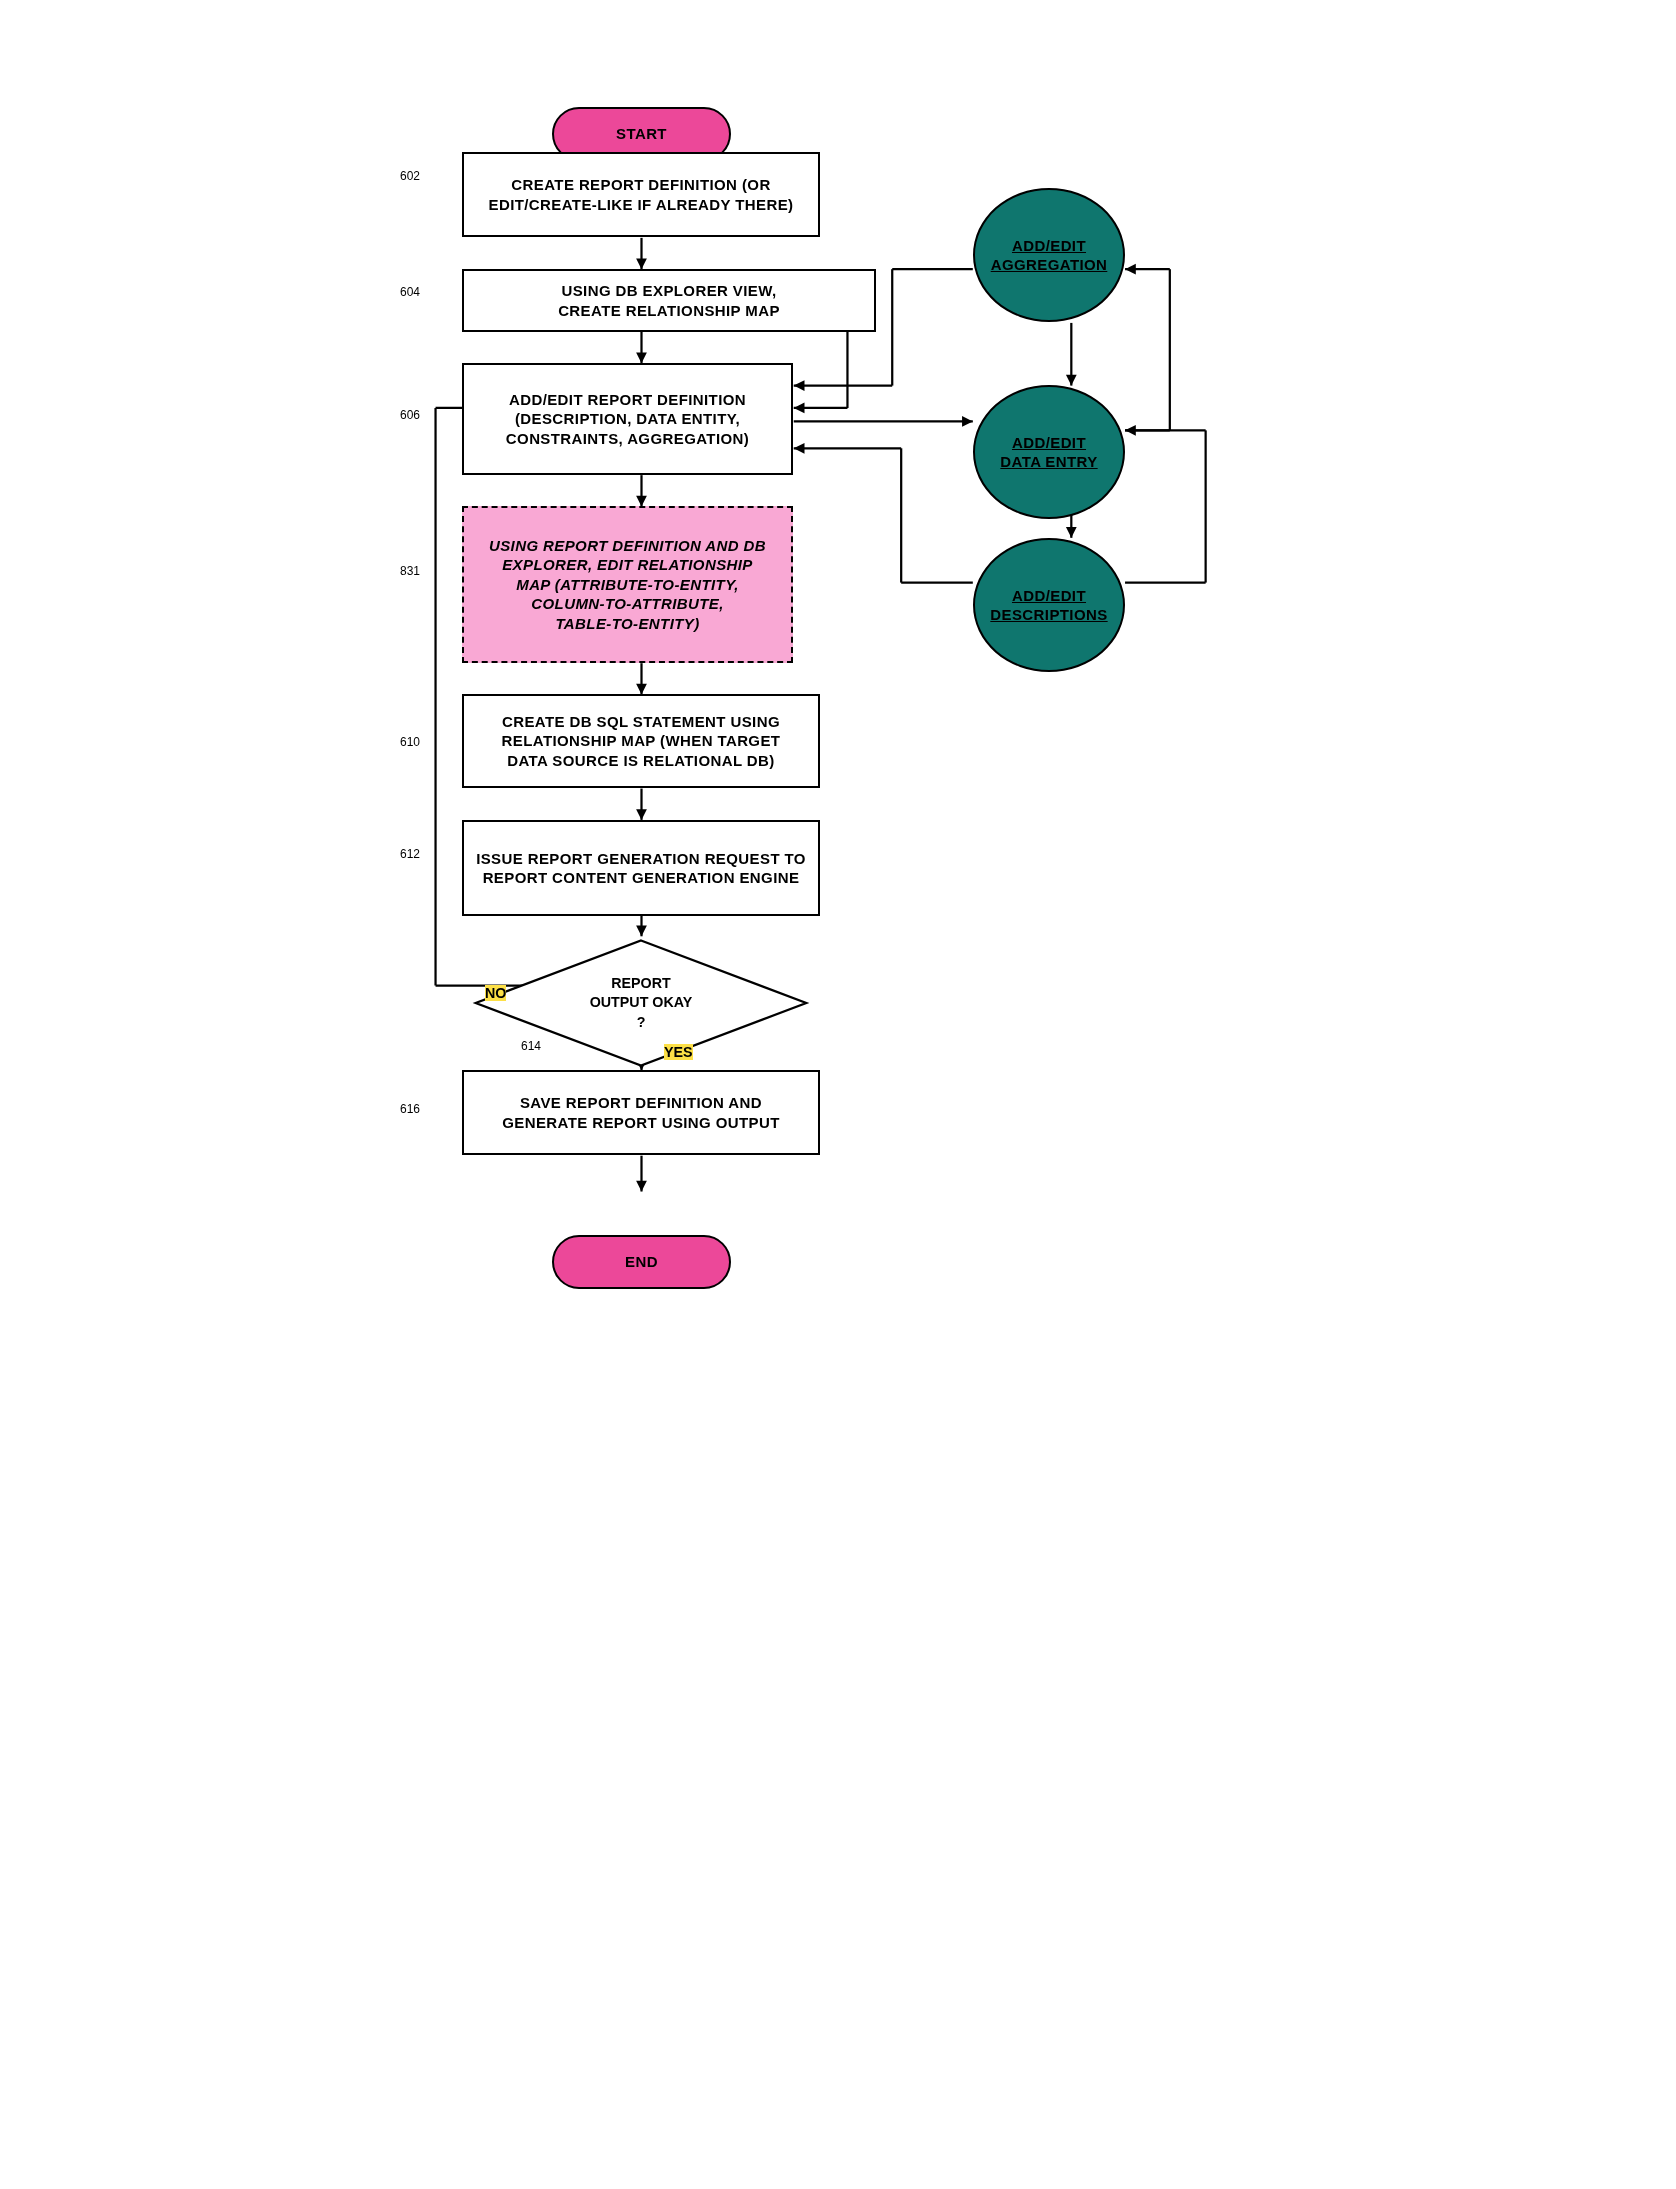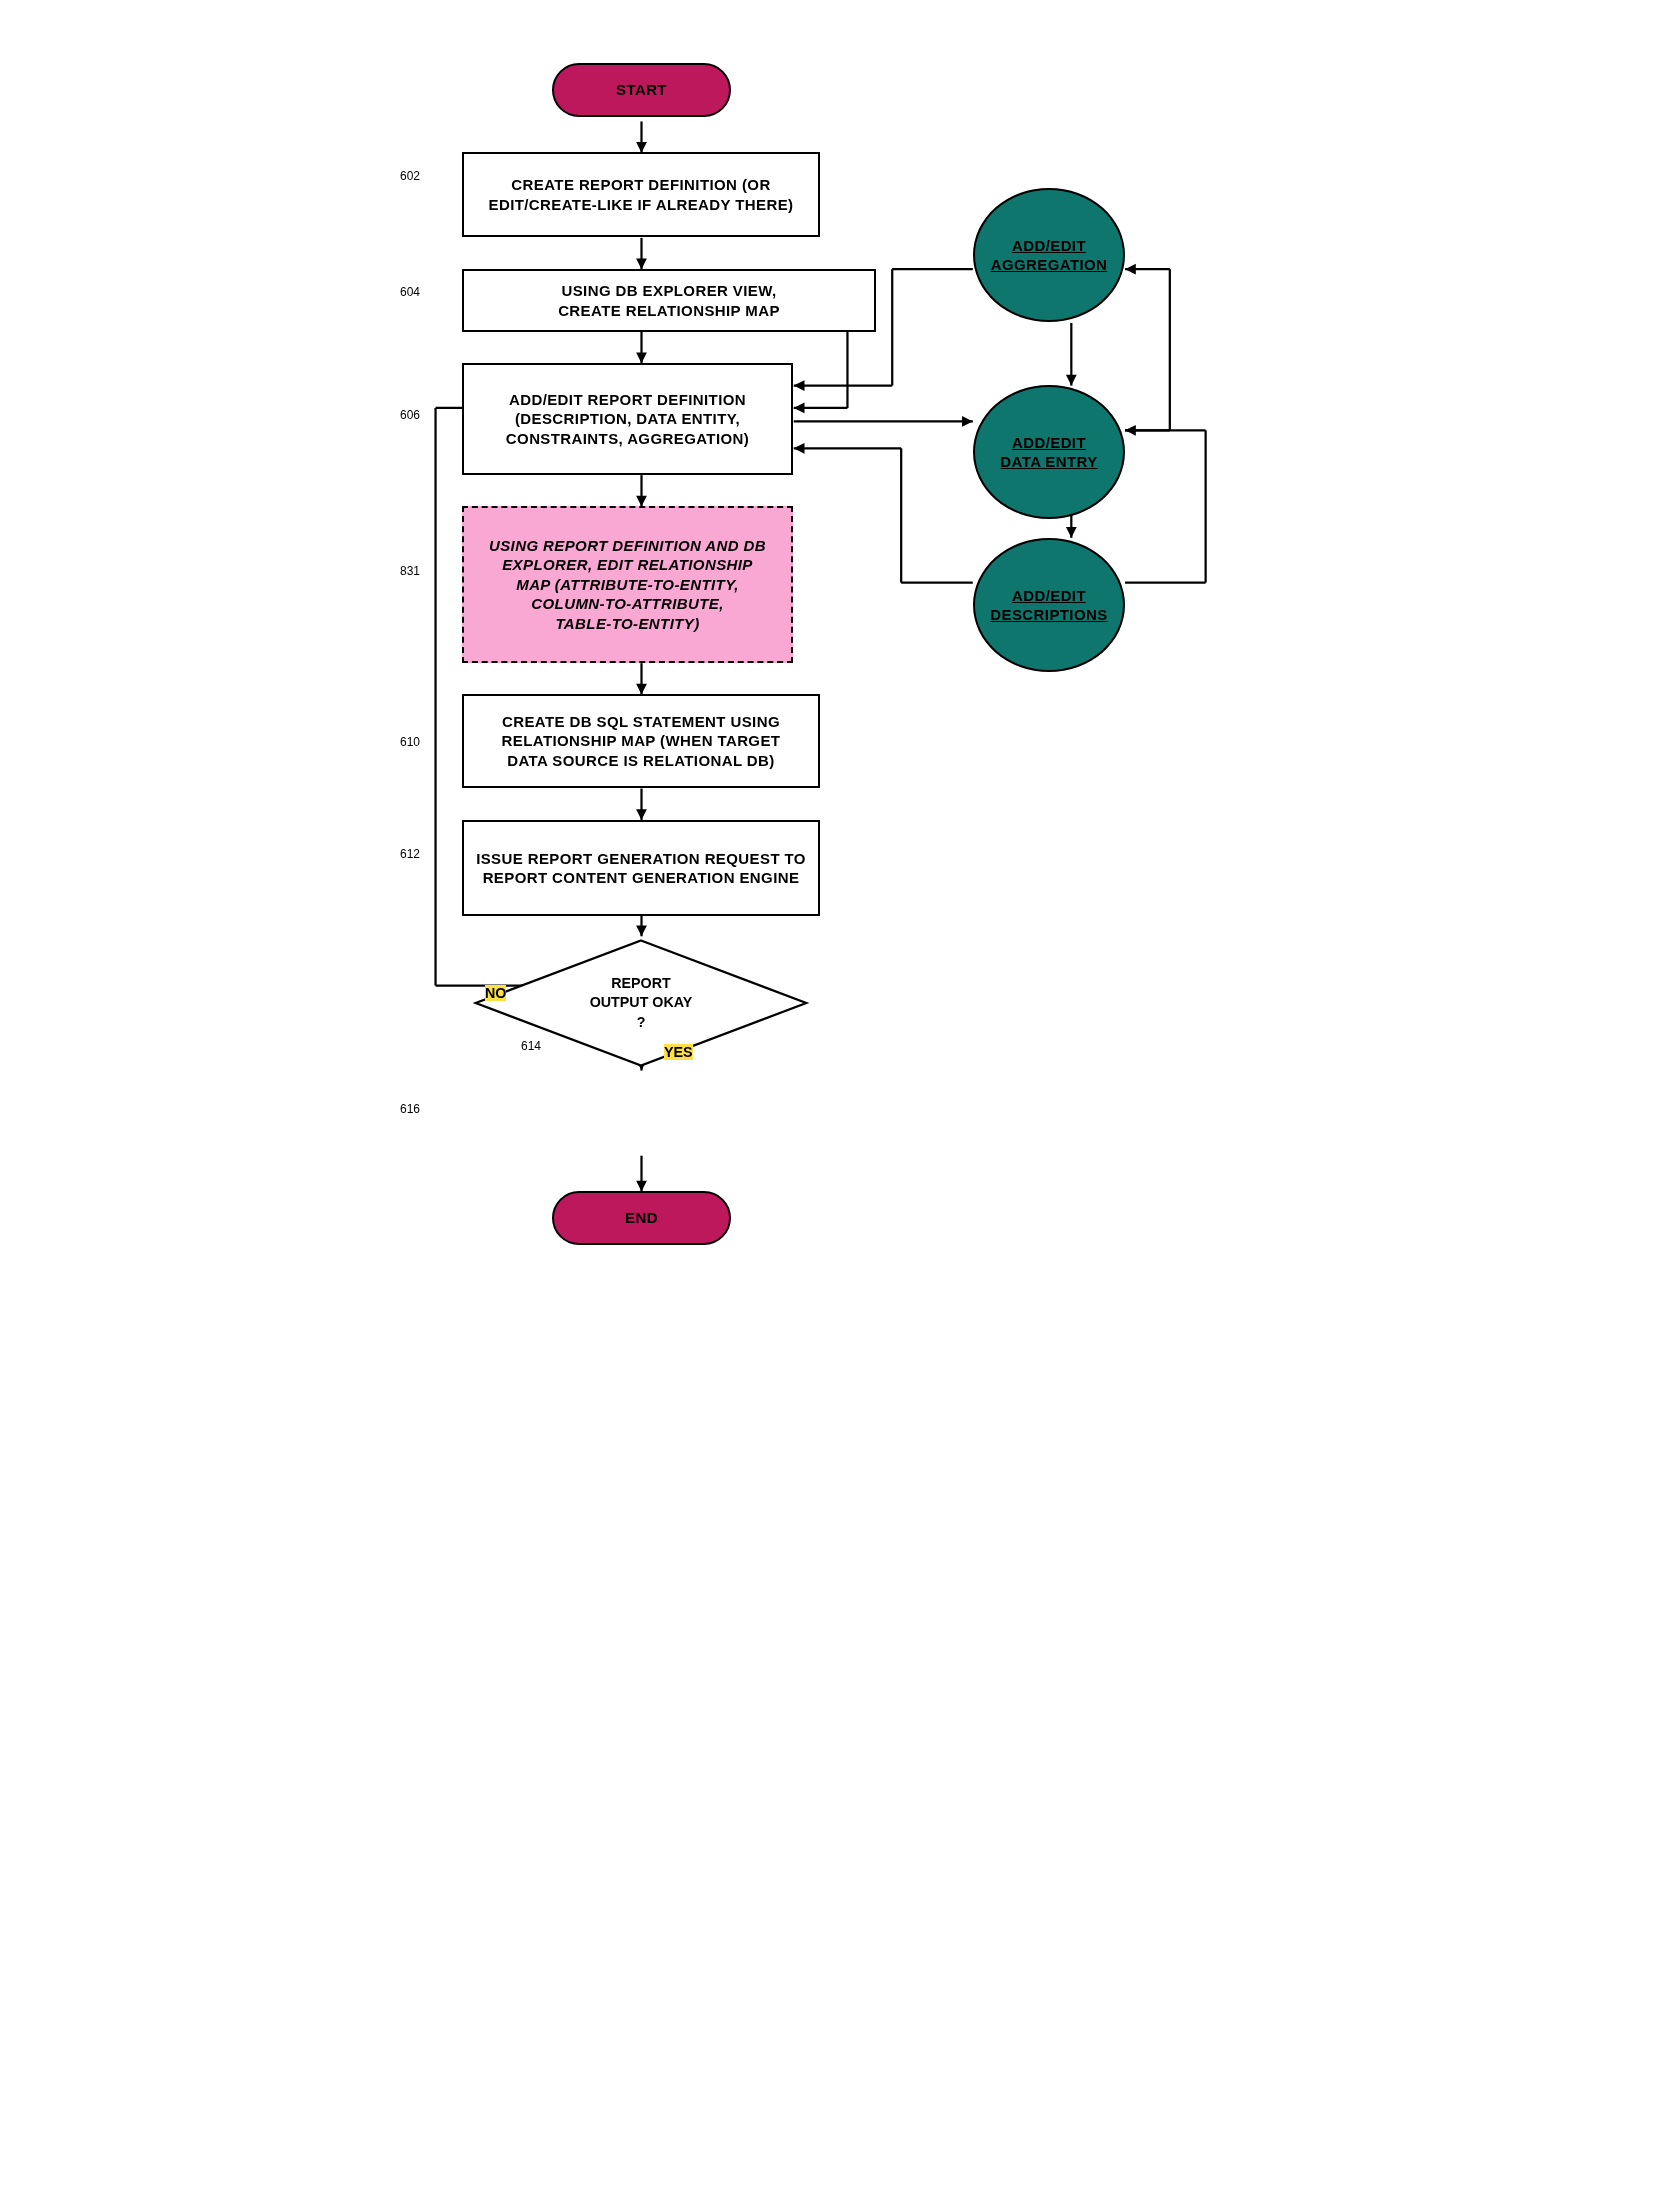--- a/index.html
+++ b/index.html
@@ -26,21 +26,22 @@
       justify-content: center;
       text-align: center;
       font-size: 15px;
       font-weight: bold;
       letter-spacing: 0.4px;
       line-height: 1.3;
     }
     .fc-rounded-rect {
       border: 2.2px solid #000;
       border-radius: 27px;
-      background: #be185d;
+      background: #ec4899;
+      margin-top: 44px;
     }
     .fc-rect {
       border: 2.2px solid #000;
       background: #fff;
     }
     .fc-dashed-rect {
       border: 2.2px dashed #000;
       background: #f9a8d4;
       font-style: italic;
     }
@@ -199,20 +200,24 @@
       <text x="190" y="80" text-anchor="middle" font-size="16" font-weight="bold" font-family="Arial">OUTPUT OKAY</text>
       <text x="190" y="102" text-anchor="middle" font-size="16" font-weight="bold" font-family="Arial">?</text>
     </svg>
   </div>
 
   <div class="label-text" style="left:139px; top:949px;">NO</div>
 
   <div class="label-text" style="left:318px; top:1008px;">YES</div>
 
   <div class="step-num" style="left:54px; top:1066px;">616</div>
+  <div class="fc-node fc-rect" style="left:116px; top:1034px; width:358px; height:85px; padding:7.2px;">
+    <span style="white-space:pre-line;">SAVE REPORT DEFINITION AND
+GENERATE REPORT USING OUTPUT</span>
+  </div>
 
   <div class="fc-node fc-rounded-rect" style="left:206px; top:1155px; width:179px; height:54px;">END</div>
 
   <div class="fc-node fc-circle" style="left:627px; top:152px; width:152px; height:134px; padding:9px;">
     <span style="white-space:pre-line;">ADD/EDIT
 AGGREGATION</span>
   </div>
 
   <div class="fc-node fc-circle" style="left:627px; top:349px; width:152px; height:134px; padding:9px;">
     <span style="white-space:pre-line;">ADD/EDIT

